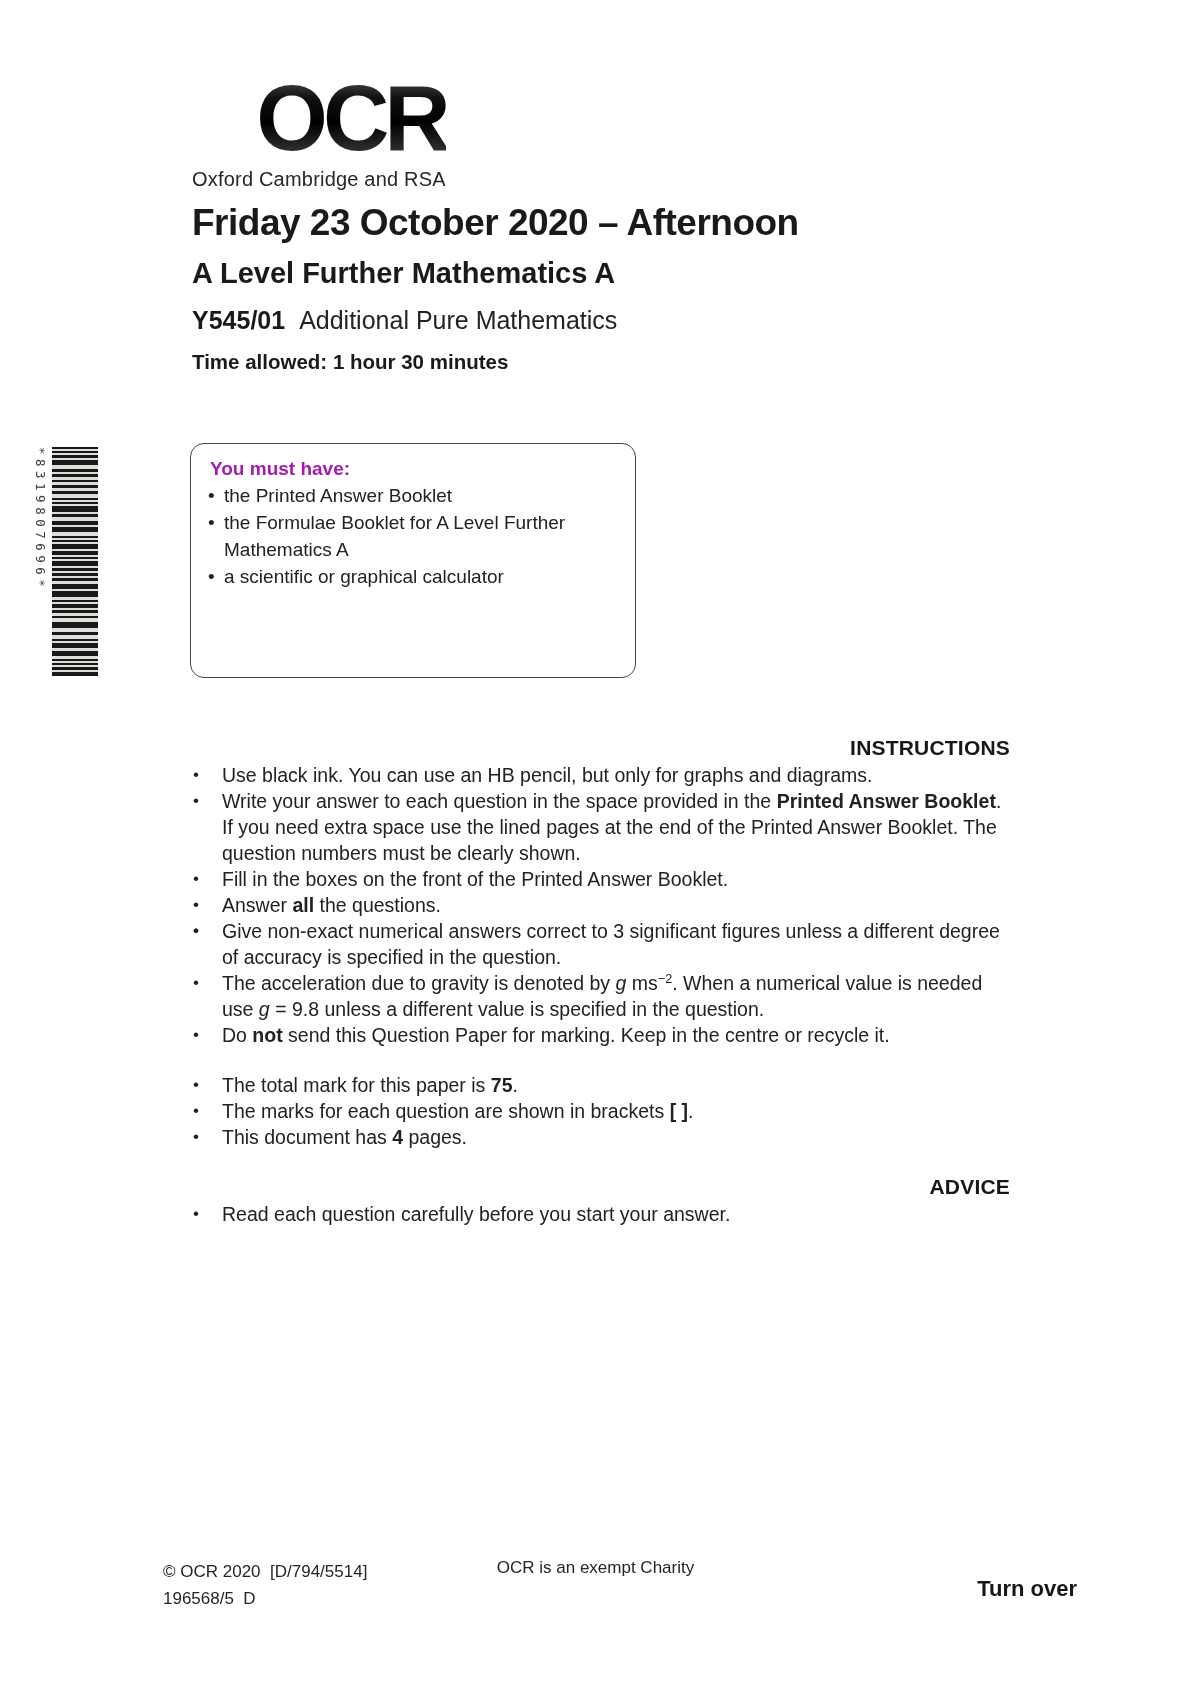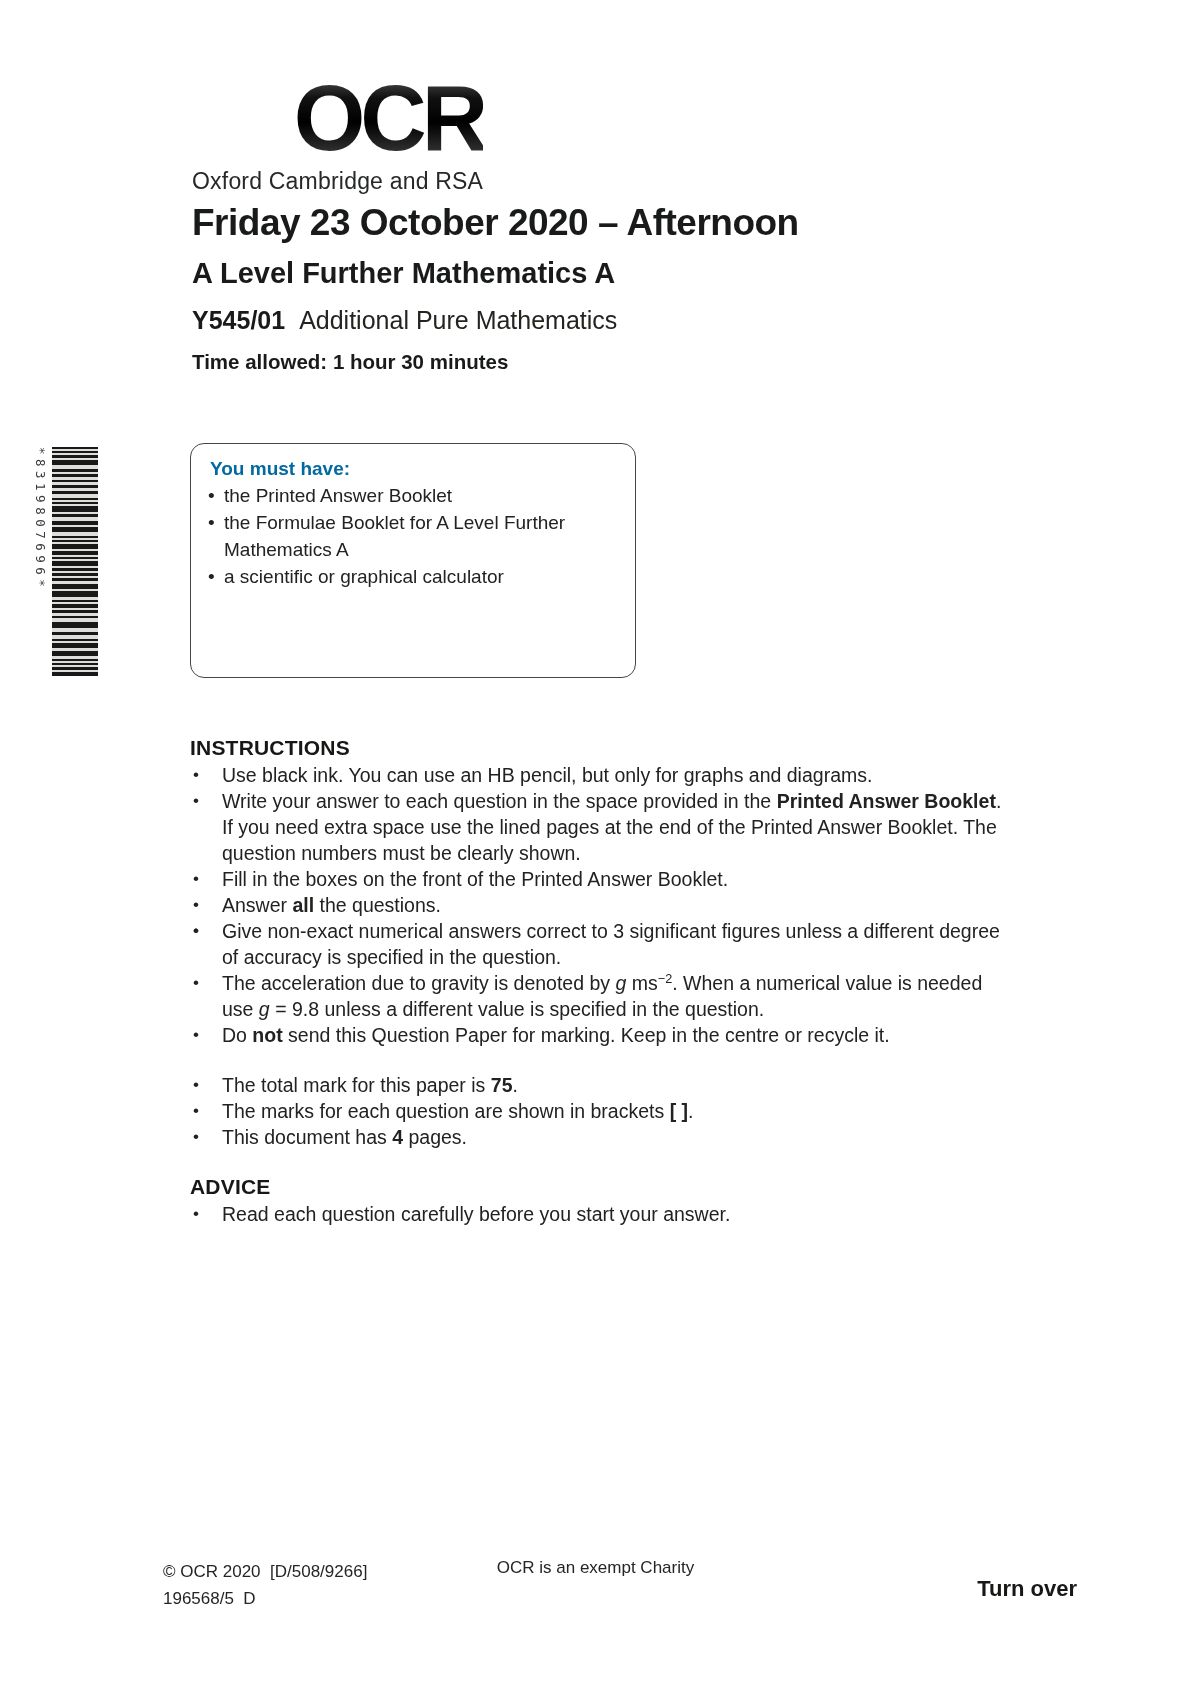--- a/index.html
+++ b/index.html
@@ -13,21 +13,21 @@
   
   .logo-block{position:absolute;left:192px;top:72px;text-align:right;}
   .logo-text{
     font-size:92px;font-weight:700;letter-spacing:-5px;line-height:1;
     color:#141414;
     background:linear-gradient(180deg,#5a5a5a 0%,#111 28%,#000 55%,#454545 100%);
   }
   @supports ((-webkit-background-clip: text)){
     .logo-text{-webkit-background-clip:text;background-clip:text;-webkit-text-fill-color:transparent;}
   }
-  .logo-subtitle{font-size:23px;color:#262927;margin-top:4px;letter-spacing:0.2px;}
+  .logo-subtitle{font-size:20px;color:#262927;margin-top:4px;letter-spacing:0.2px;}
 
   .doc-title{position:absolute;left:192px;top:202px;font-size:37px;font-weight:700;letter-spacing:-0.5px;color:#181b19;}
   .doc-qualification{position:absolute;left:192px;top:257px;font-size:29px;font-weight:700;color:#181b19;}
   .paper-line{position:absolute;left:192px;top:306px;font-size:25px;color:#22251f;}
   .paper-code{font-weight:700;margin-right:14px;color:#181b19;}
   .time-allowed{position:absolute;left:192px;top:350px;font-size:20.5px;font-weight:700;color:#181b19;}
 
   
   .barcode-text{
     position:absolute;left:30px;top:447px;height:232px;width:18px;
@@ -36,30 +36,30 @@
   }
   .barcode-bars{position:absolute;left:52px;top:447px;width:46px;height:229px;background:#dededb;overflow:hidden;}
   .bc-bar{width:100%;background:#191919;}
 
   
   .must-box{
     position:absolute;left:190px;top:443px;width:446px;height:235px;
     border:1.6px solid #3e4a43;border-radius:14px;box-sizing:border-box;
     padding:11px 18px 0 19px;
   }
-  .must-box-heading{font-size:19px;font-weight:700;line-height:27px;color:#0369a1;}
+  .must-box-heading{font-size:19px;font-weight:700;line-height:27px;color:#a21caf;}
   .must-box ul{list-style:none;margin:0;padding:0;}
   .must-box li{position:relative;padding-left:14px;font-size:19px;line-height:27px;}
   .must-box li .marker{position:absolute;left:-2px;top:0;}
 
   
   .main{position:absolute;left:190px;top:735px;width:820px;}
   .section{margin:0;}
   .section + .section{margin-top:24px;}
-  .section-heading{font-size:21px;font-weight:700;line-height:26px;color:#151814;letter-spacing:0.2px;}
+  .section-heading{font-size:21px;font-weight:700;line-height:26px;color:#151814;letter-spacing:0.2px;text-align:right;}
   .section ul{list-style:none;margin:1px 0 0 0;padding:0;}
   .section li{position:relative;padding-left:32px;font-size:19.5px;line-height:26px;}
   .section li .marker{position:absolute;left:3px;top:0;font-size:17px;}
   .b{font-weight:700;}
   .i{font-style:italic;}
   sup{font-size:0.65em;line-height:0;}
 
   
   .footer-left{position:absolute;left:163px;top:1558px;font-size:17px;line-height:27px;color:#232622;white-space:pre;}
   .footer-center{position:absolute;left:0;right:0;top:1558px;text-align:center;font-size:17px;color:#232622;}
@@ -156,18 +156,18 @@
         </ul>
     </div>
     <div class="section">
       <div class="section-heading">ADVICE</div>
       <ul>
           <li><span class="marker">•</span><span>Read each question carefully before you start your answer.</span></li>
         </ul>
     </div>
   </div>
 
-  <div class="footer-left"><span>© OCR 2020  [D/508/9266]</span>
+  <div class="footer-left"><span>© OCR 2020  [D/794/5514]</span>
 <span>196568/5  D</span></div>
   <div class="footer-center">OCR is an exempt Charity</div>
   <div class="footer-turnover">Turn over</div>
 
 </div>
 
 </body></html>

